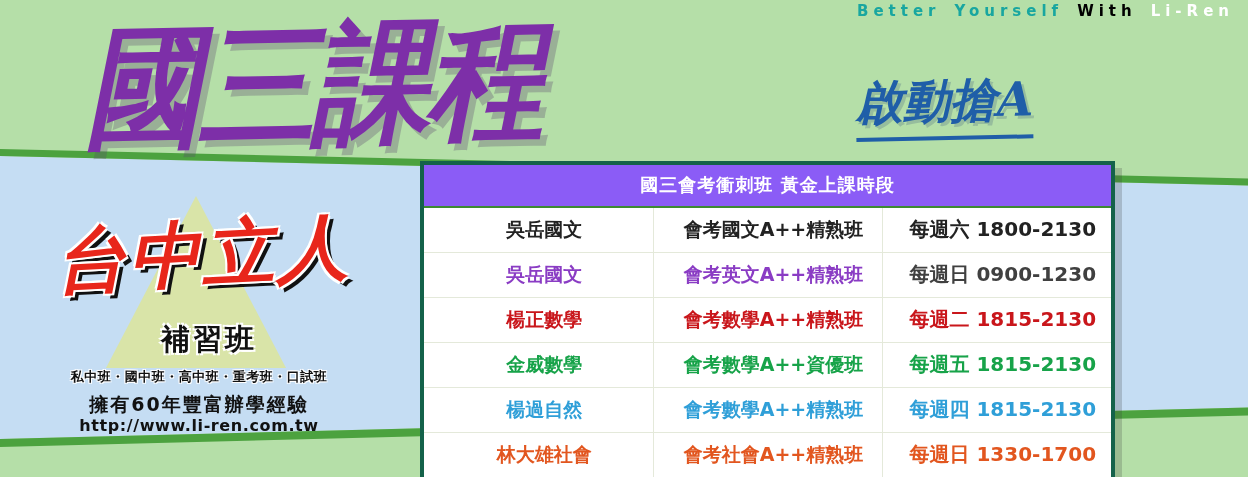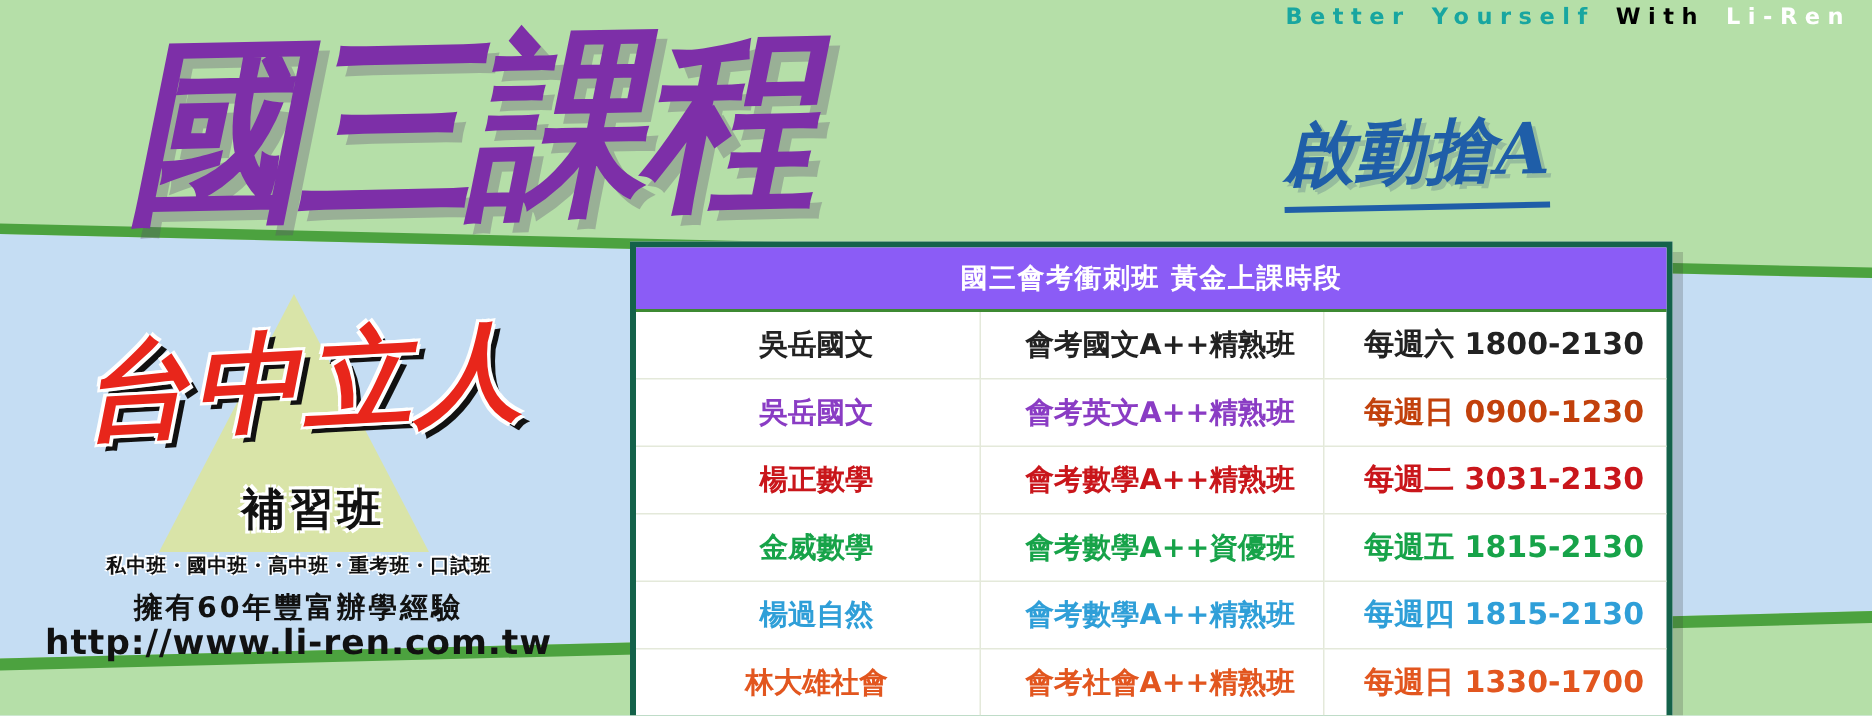--- a/index.html
+++ b/index.html
@@ -165,21 +165,21 @@
     font-weight: bold;
     color: #111111;
     letter-spacing: 2px;
     white-space: nowrap;
   }
   #logo-url {
     position: absolute;
     left: 0; top: 220px;
     width: 350px;
     text-align: center;
-    font-size: 23px;
+    font-size: 16px;
     font-weight: bold;
     color: #111111;
     letter-spacing: 0.6px;
     white-space: nowrap;
   }
 
   
   #schedule {
     position: absolute;
     left: 420px; top: 161px;
@@ -255,26 +255,26 @@
       </thead>
       <tbody id="sched-body">
           <tr>
             <td class="cell-teacher col-teacher" style="color: rgb(34, 34, 34);">吳岳國文</td>
             <td class="cell-course col-course" style="color: rgb(34, 34, 34);">會考國文A++精熟班</td>
             <td class="cell-time col-time" style="color: rgb(34, 34, 34);">每週六 1800-2130</td>
           </tr>
           <tr>
             <td class="cell-teacher col-teacher" style="color: rgb(138, 60, 196);">吳岳國文</td>
             <td class="cell-course col-course" style="color: rgb(138, 60, 196);">會考英文A++精熟班</td>
-            <td class="cell-time col-time" style="color: #c2410c;">每週日 0900-1230</td>
+            <td class="cell-time col-time" style="color: #404040;">每週日 0900-1230</td>
           </tr>
           <tr>
             <td class="cell-teacher col-teacher" style="color: rgb(201, 22, 27);">楊正數學</td>
             <td class="cell-course col-course" style="color: rgb(201, 22, 27);">會考數學A++精熟班</td>
-            <td class="cell-time col-time" style="color: rgb(201, 22, 27);">每週二 3031-2130</td>
+            <td class="cell-time col-time" style="color: rgb(201, 22, 27);">每週二 1815-2130</td>
           </tr>
           <tr>
             <td class="cell-teacher col-teacher" style="color: rgb(23, 163, 73);">金威數學</td>
             <td class="cell-course col-course" style="color: rgb(23, 163, 73);">會考數學A++資優班</td>
             <td class="cell-time col-time" style="color: rgb(23, 163, 73);">每週五 1815-2130</td>
           </tr>
           <tr>
             <td class="cell-teacher col-teacher" style="color: rgb(47, 159, 216);">楊過自然</td>
             <td class="cell-course col-course" style="color: rgb(47, 159, 216);">會考數學A++精熟班</td>
             <td class="cell-time col-time" style="color: rgb(47, 159, 216);">每週四 1815-2130</td>

